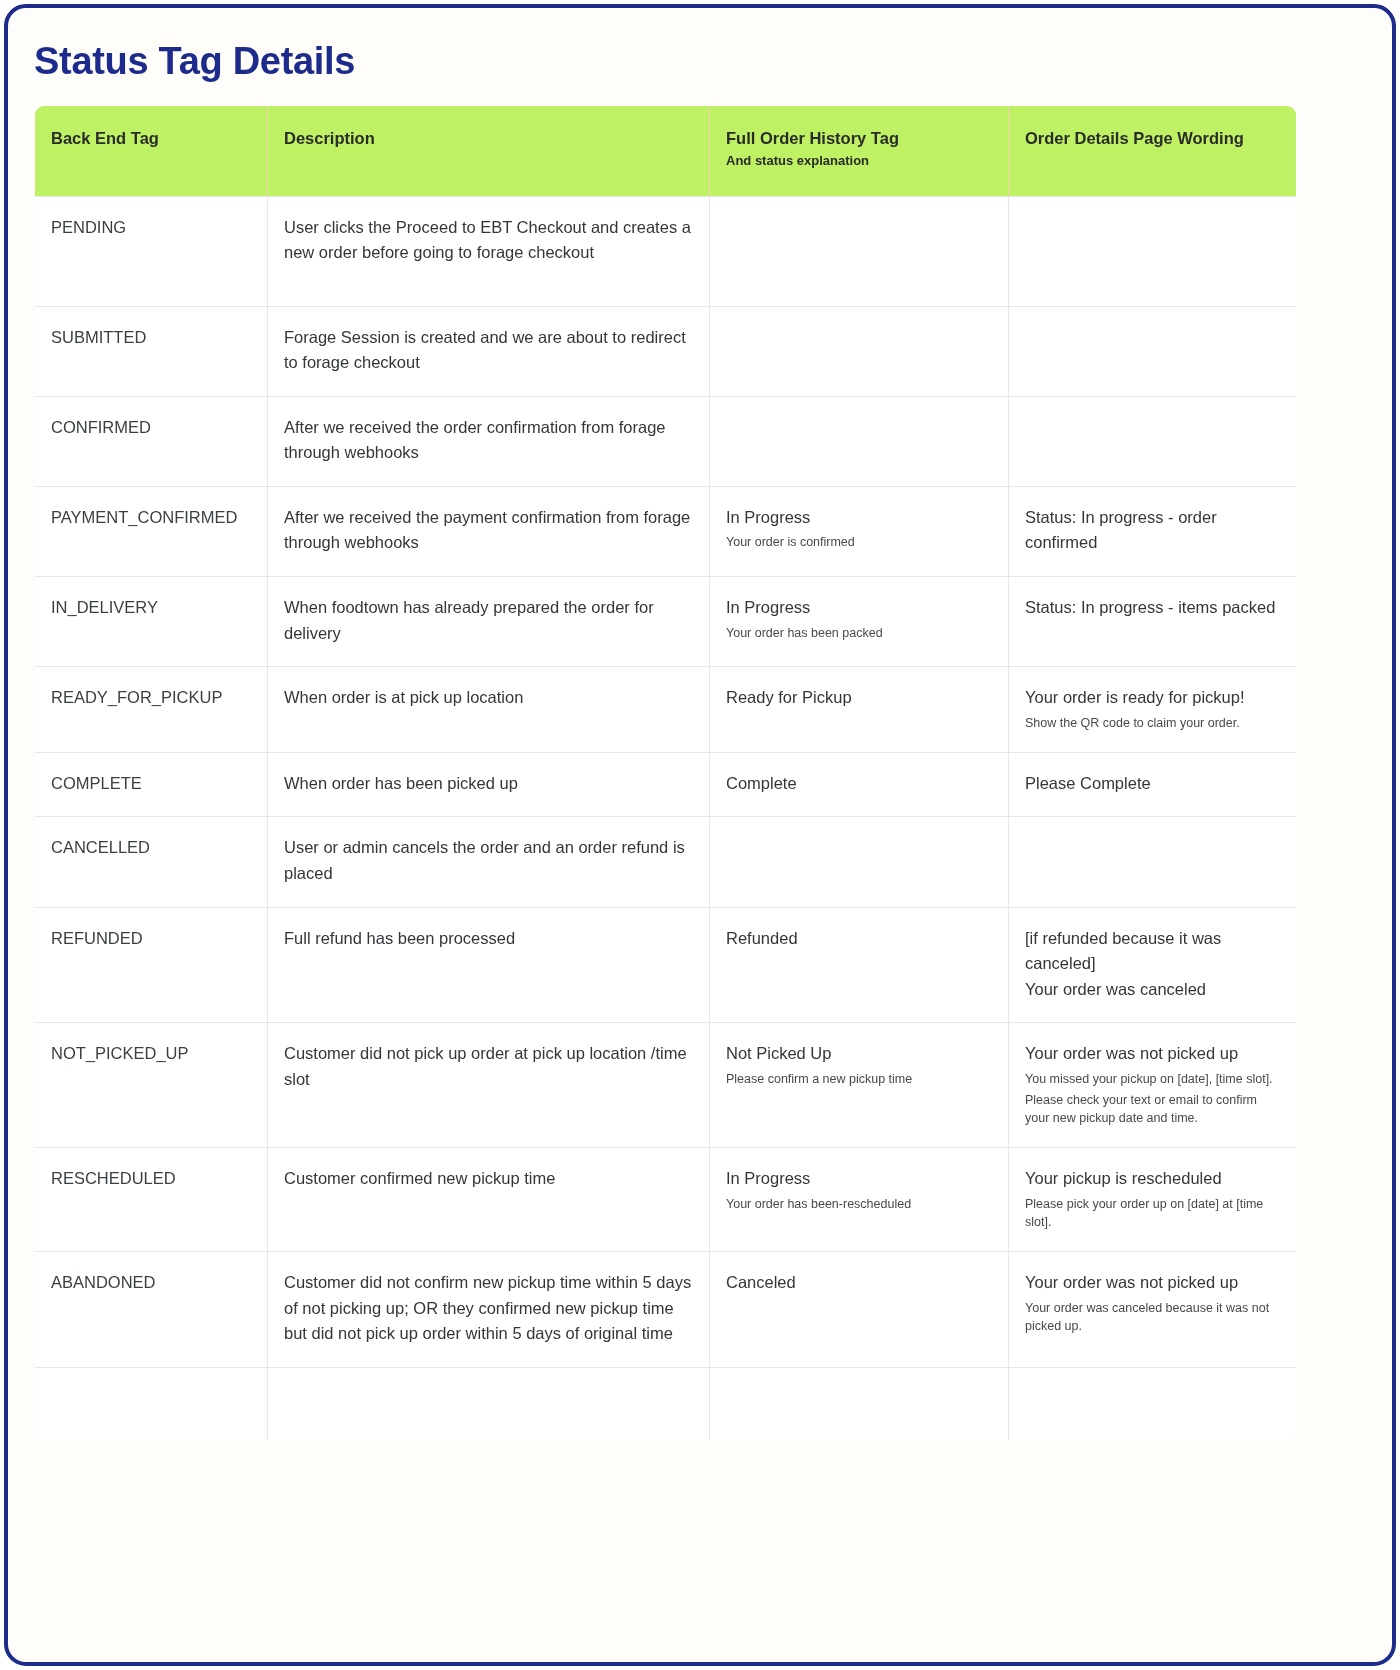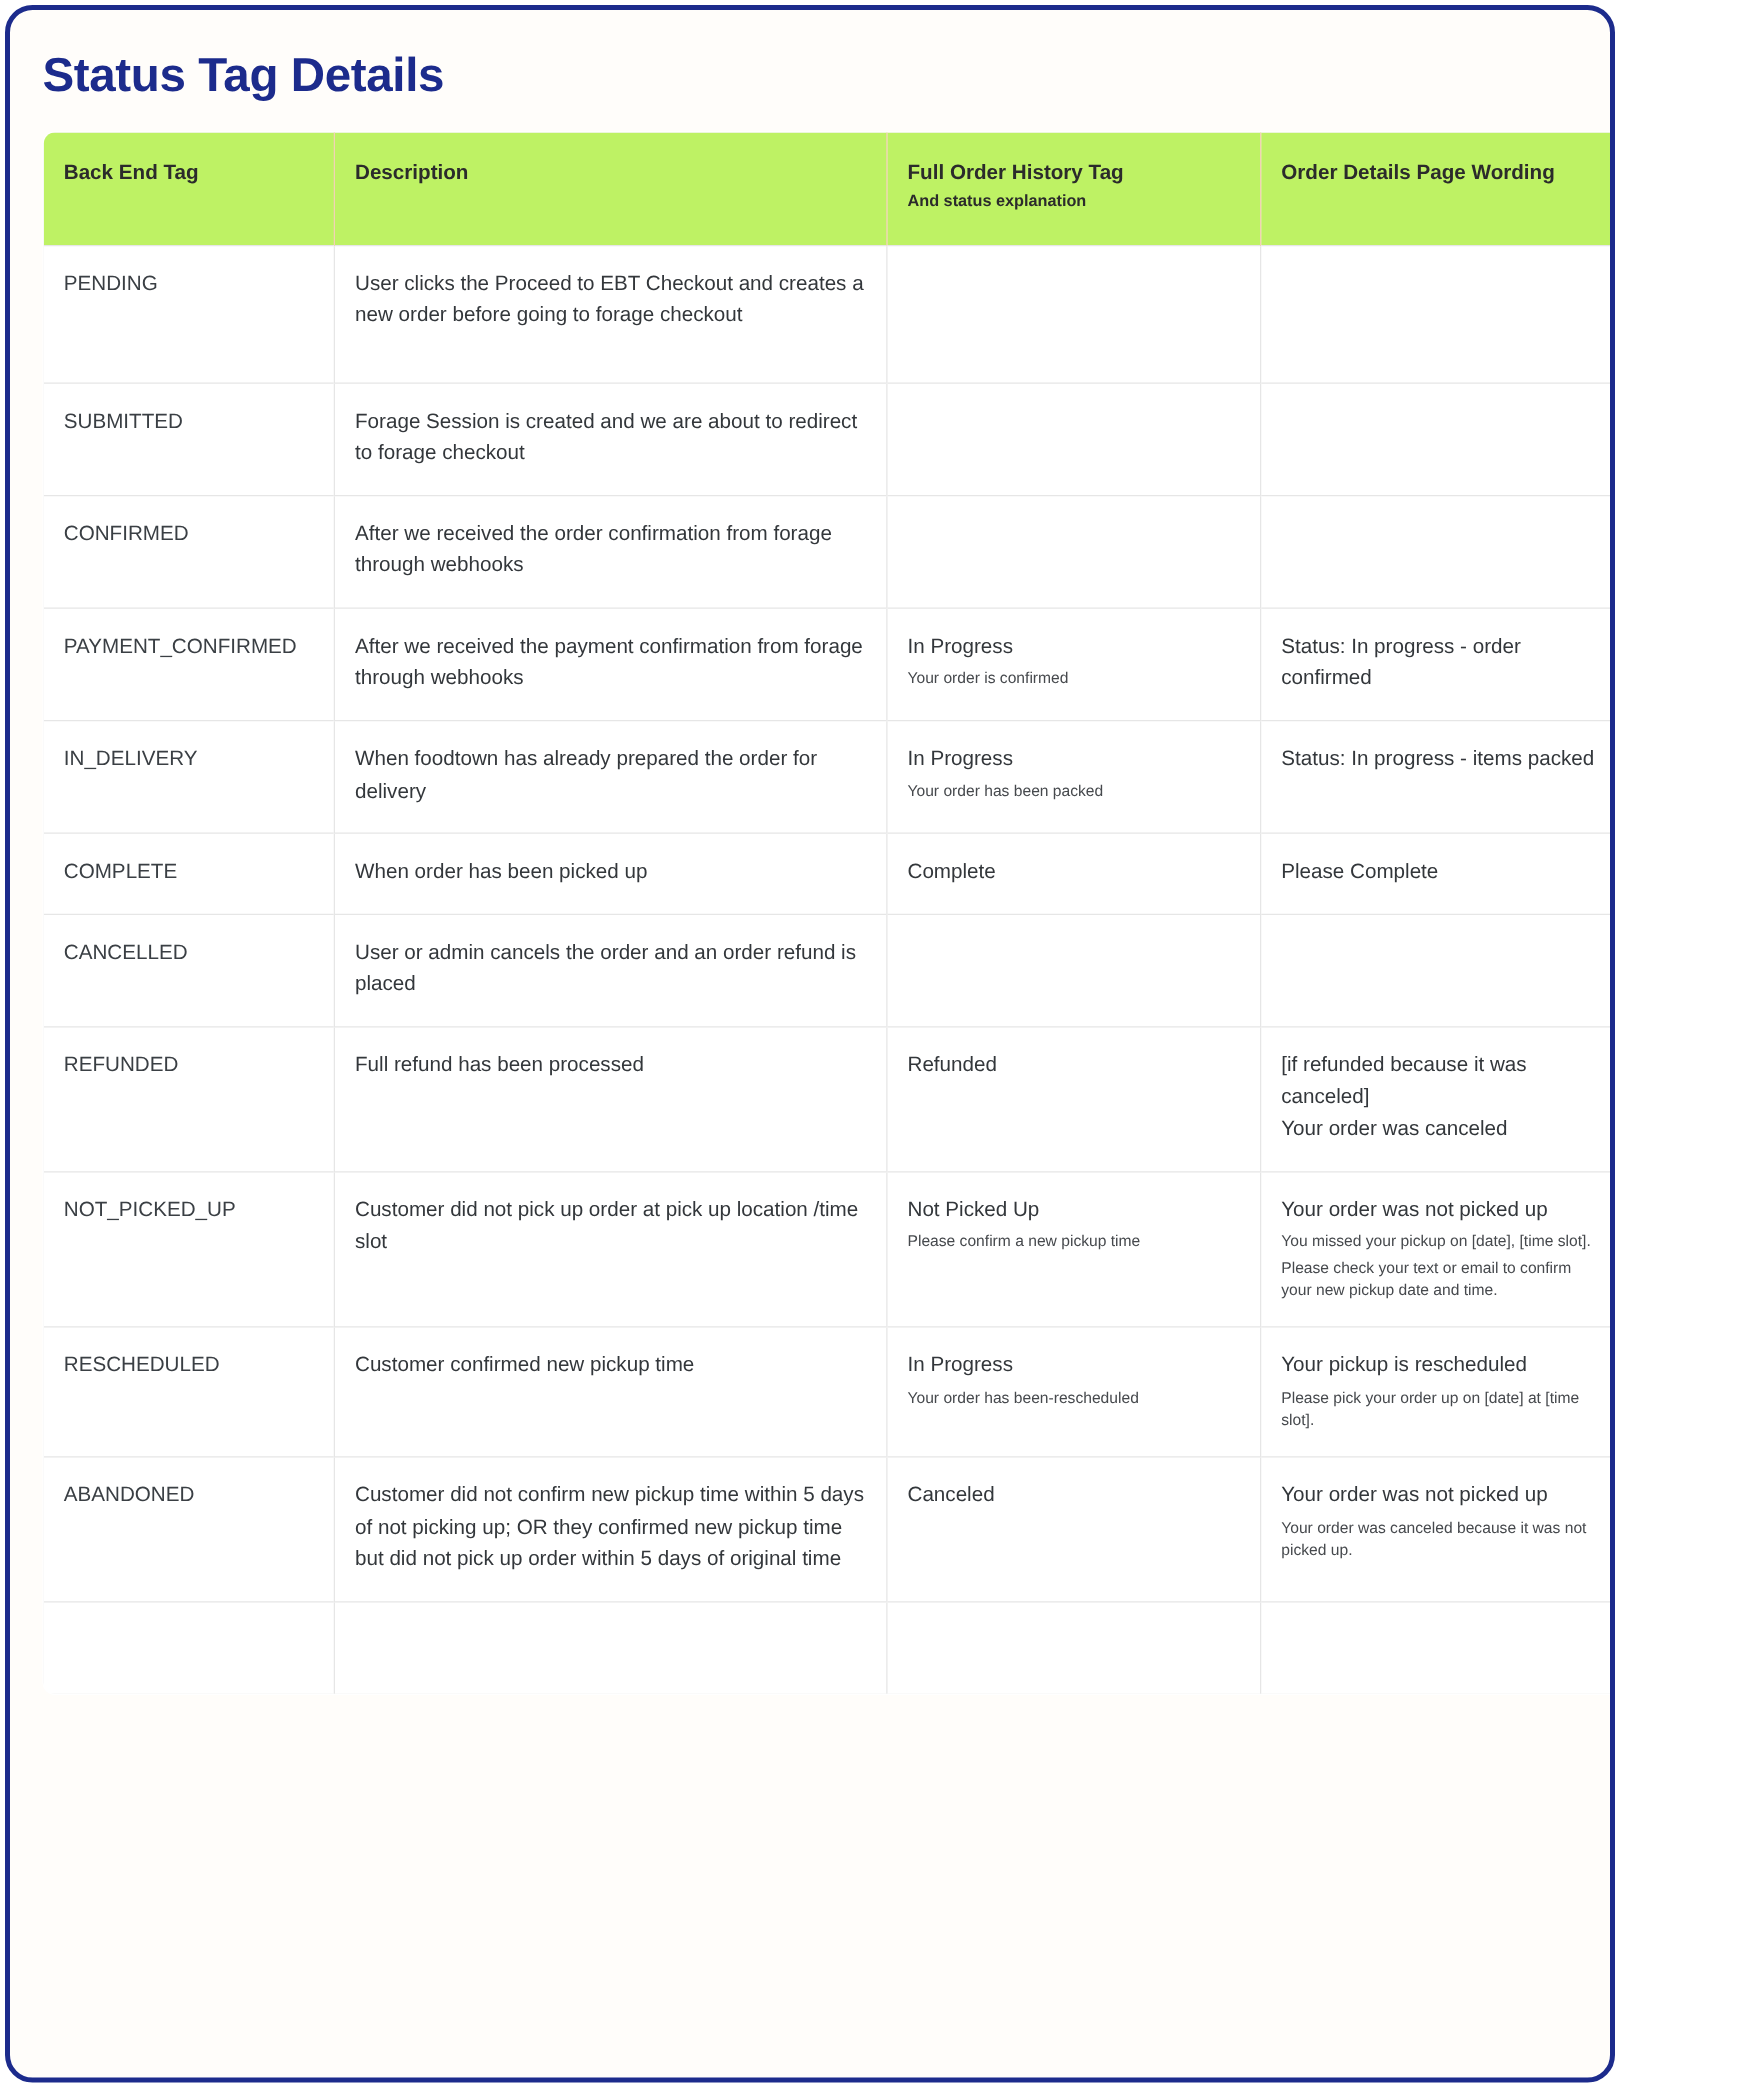--- a/index.html
+++ b/index.html
@@ -12,21 +12,21 @@
     height: 1670px;
     background: #ffffff;
     font-family: "Liberation Sans", sans-serif;
     overflow: hidden;
   }
 
   .frame {
     position: absolute;
     left: 4px;
     top: 4px;
-    width: 1288px;
+    width: 1392px;
     height: 1662px;
     border: 4px solid #1c2b8c;
     border-radius: 22px;
     background: #fffdfa;
     overflow: hidden;
   }
 
   .page-title {
     margin: 32px 0 0 26px;
     font-size: 38px;
@@ -173,20 +173,31 @@
             <td>When foodtown has already prepared the order for delivery</td>
             <td>
               <span class="main-line">In Progress</span>
               <span class="sub-line">Your order has been packed</span>
             </td>
             <td>
               <span class="main-line">Status: In progress - items packed</span>
             </td>
           </tr>
           <tr>
+            <td class="tag-col">READY_FOR_PICKUP</td>
+            <td>When order is at pick up location</td>
+            <td>
+              <span class="main-line">Ready for Pickup</span>
+            </td>
+            <td>
+              <span class="main-line">Your order is ready for pickup!</span>
+              <span class="sub-line">Show the QR code to claim your order.</span>
+            </td>
+          </tr>
+          <tr>
             <td class="tag-col">COMPLETE</td>
             <td>When order has been picked up</td>
             <td>
               <span class="main-line">Complete</span>
             </td>
             <td>
               <span class="main-line">Please Complete</span>
             </td>
           </tr>
           <tr>

